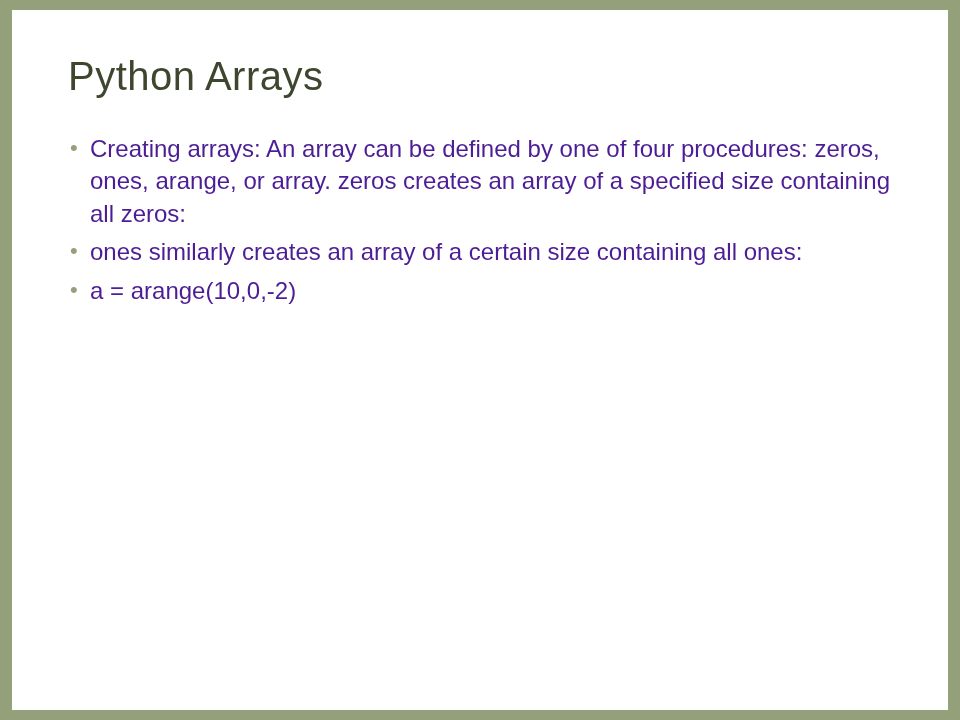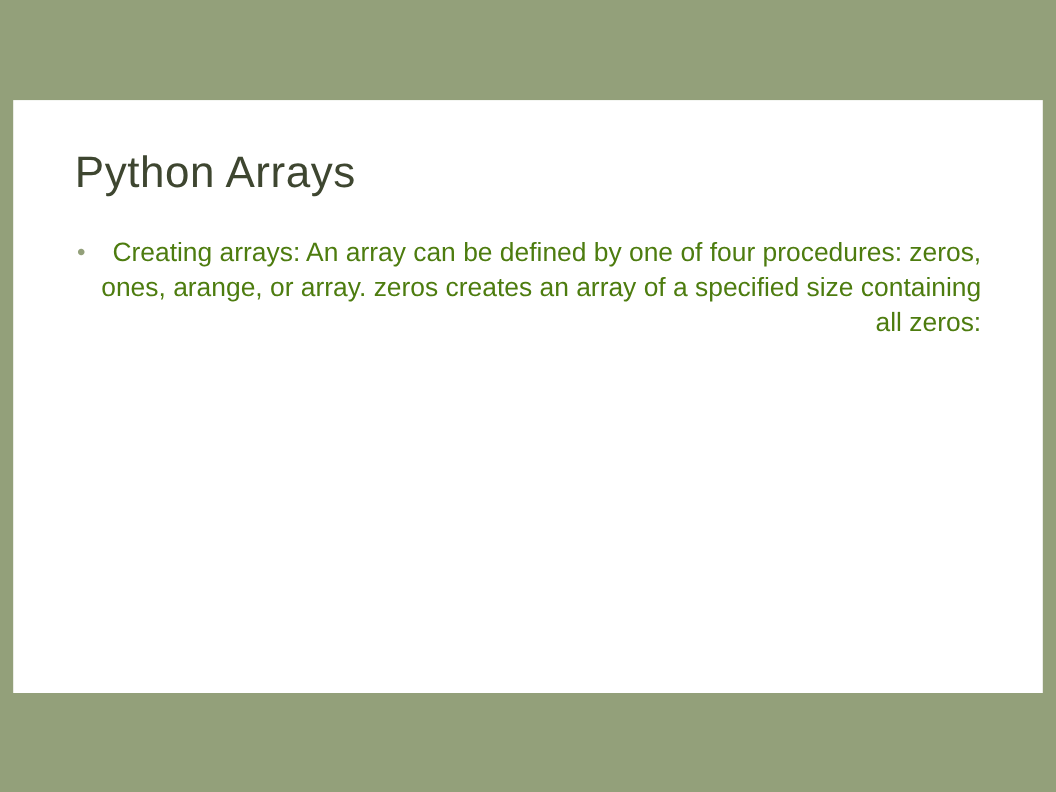--- a/index.html
+++ b/index.html
@@ -6,55 +6,56 @@
   html, body { width: 960px; height: 720px; }
   body {
     background: #93a07a;
     display: flex;
     align-items: center;
     justify-content: center;
     font-family: Arial, Helvetica, sans-serif;
   }
   .slide {
     width: 936px;
-    height: 539px;
+    height: 700px;
     background: #ffffff;
     padding: 44px 56px 40px 56px;
   }
   .title {
     font-size: 40px;
     font-weight: 400;
     color: #3e4630;
     margin-bottom: 34px;
     letter-spacing: 0.5px;
   }
   .content {
     list-style: none;
   }
   .content li {
     position: relative;
     padding-left: 22px;
     font-size: 24px;
     line-height: 1.35;
-    color: #4d7c0f;
+    color: #4c1d95;
     margin-bottom: 6px;
     font-weight: 400;
-    text-align: right;
   }
   .content li::before {
     content: "•";
     position: absolute;
     left: 2px;
     top: 0;
     color: #93a07a;
     font-size: 22px;
     line-height: 1.4;
   }
 </style>
 </head>
 <body>
 
 <div class="slide">
   <h1 class="title">Python Arrays</h1>
   <ul class="content">
     <li>Creating arrays: An array can be defined by one of four procedures: zeros, ones, arange, or array. zeros creates an array of a specified size containing all zeros:</li>
+    <li>ones similarly creates an array of a certain size containing all ones:</li>
+    <li>a = arange(10,0,-2)</li>
   </ul>
 </div>
 
 </body></html>

